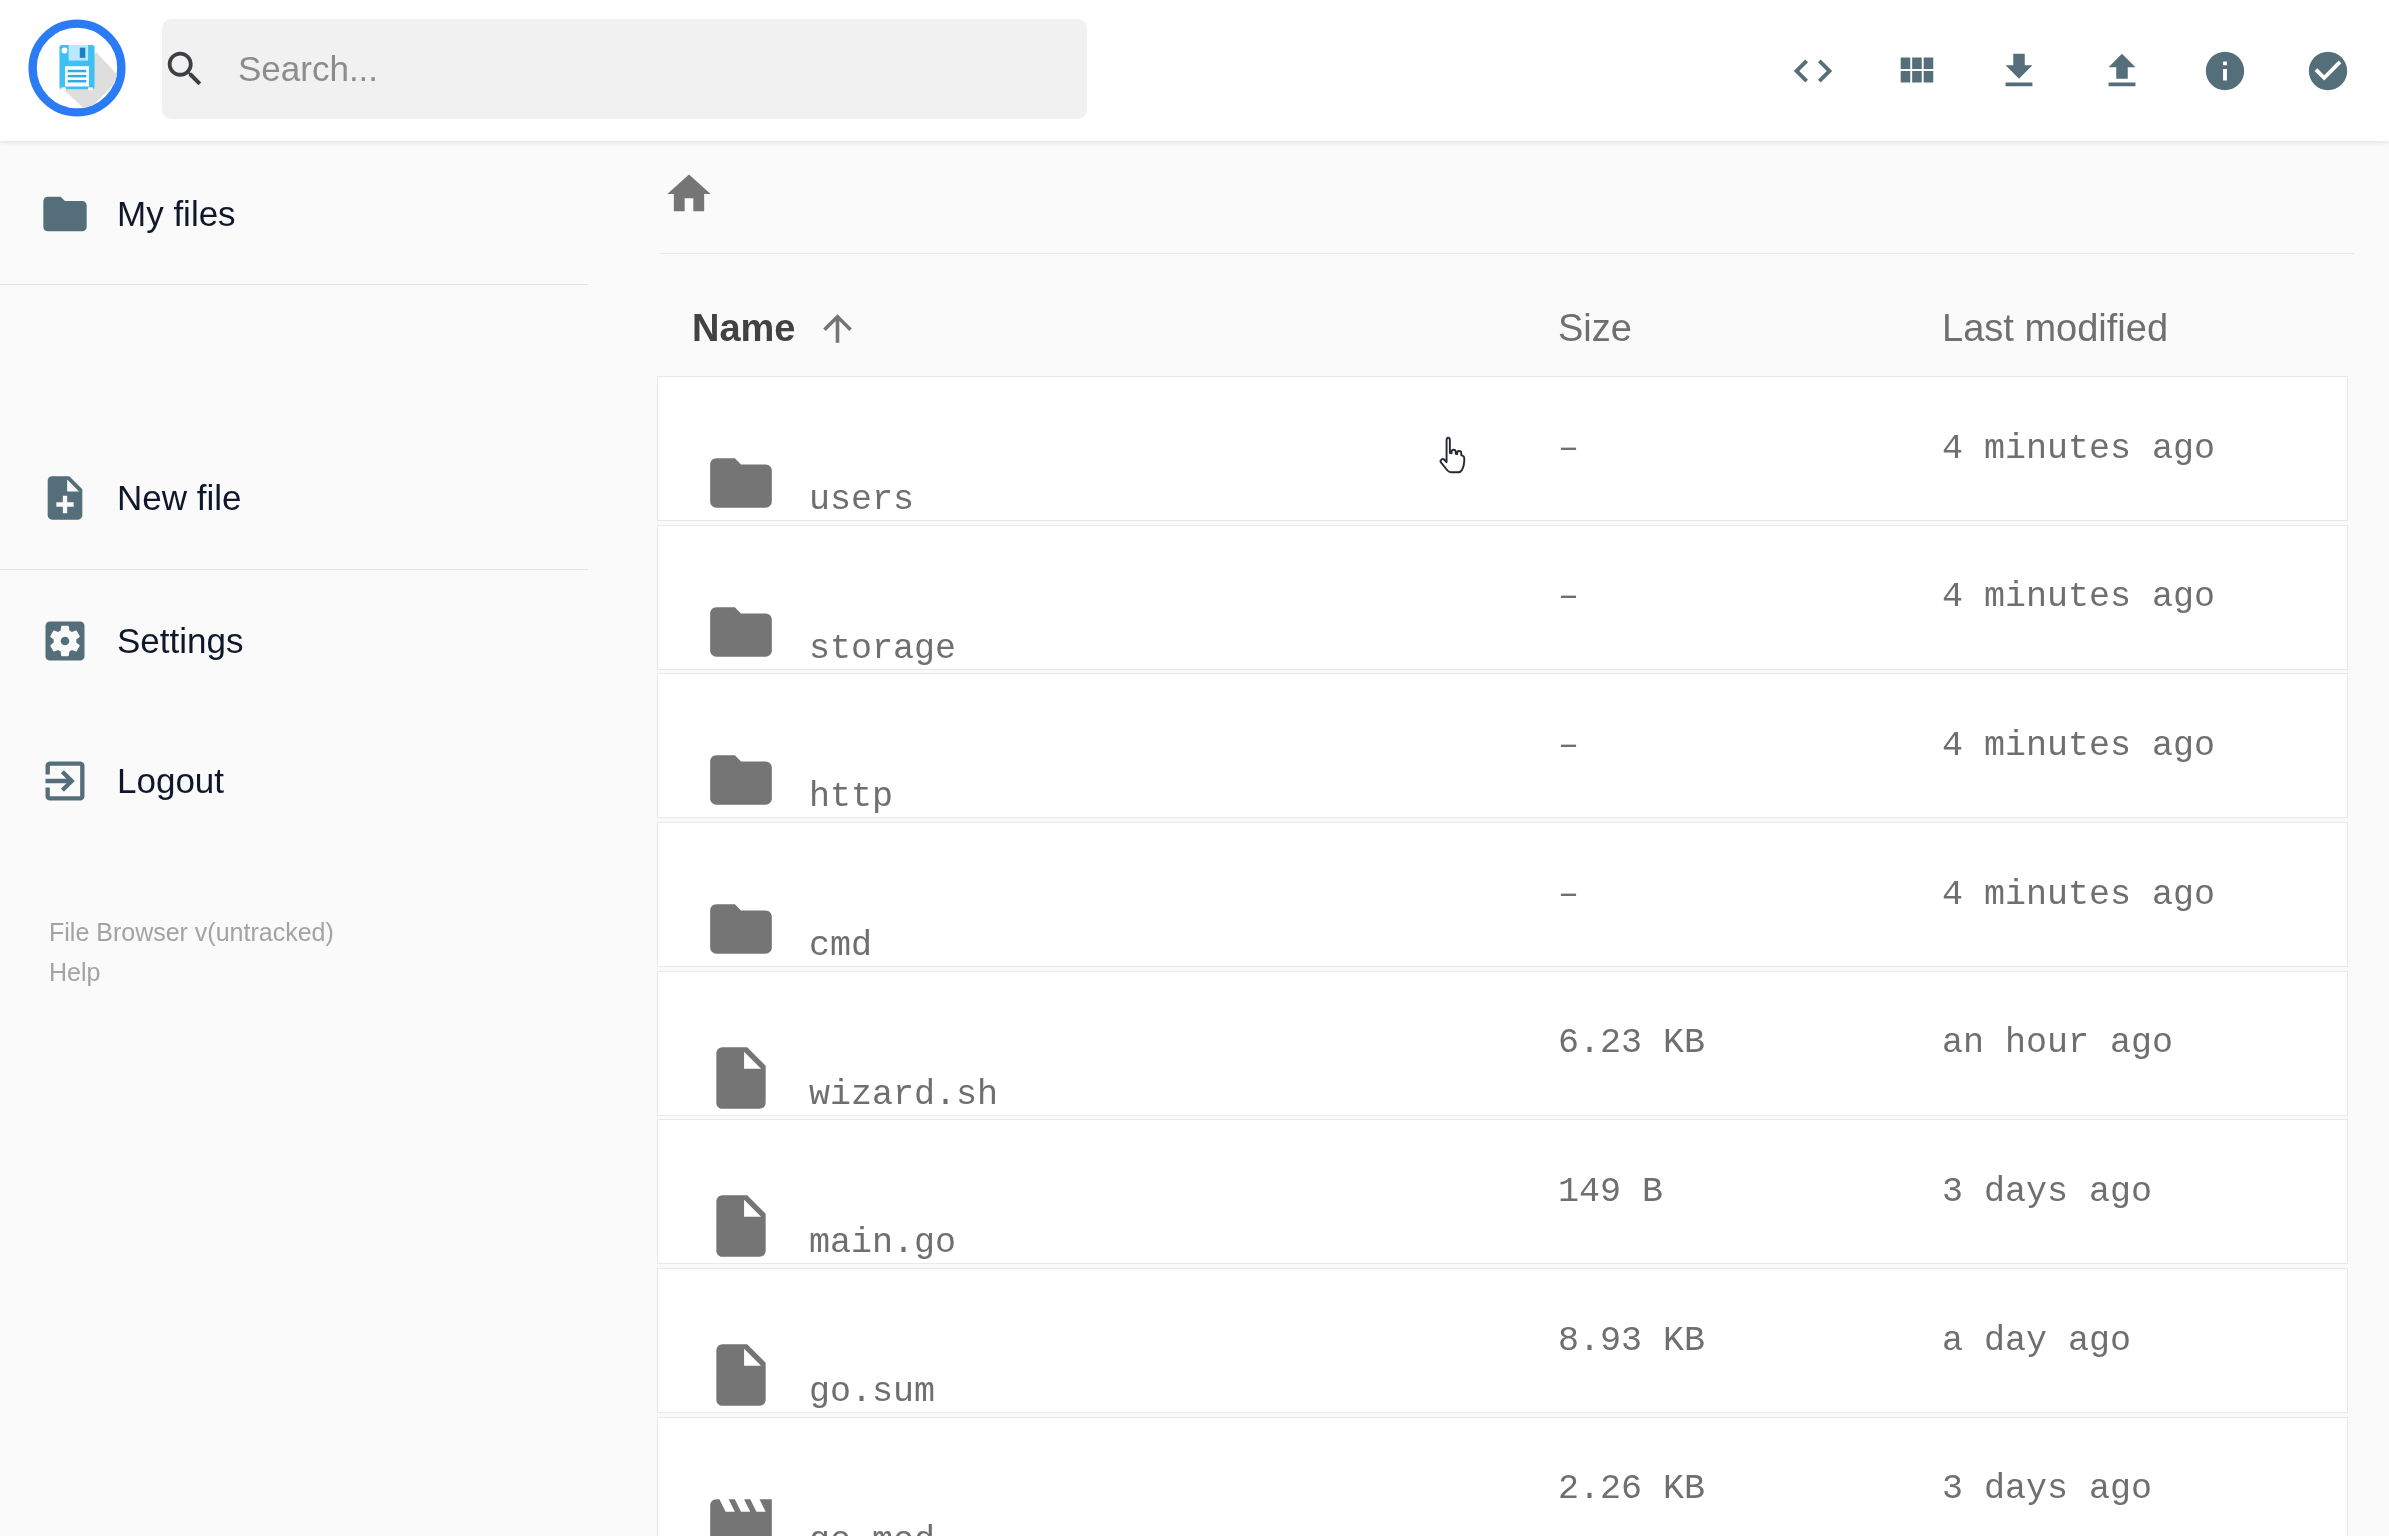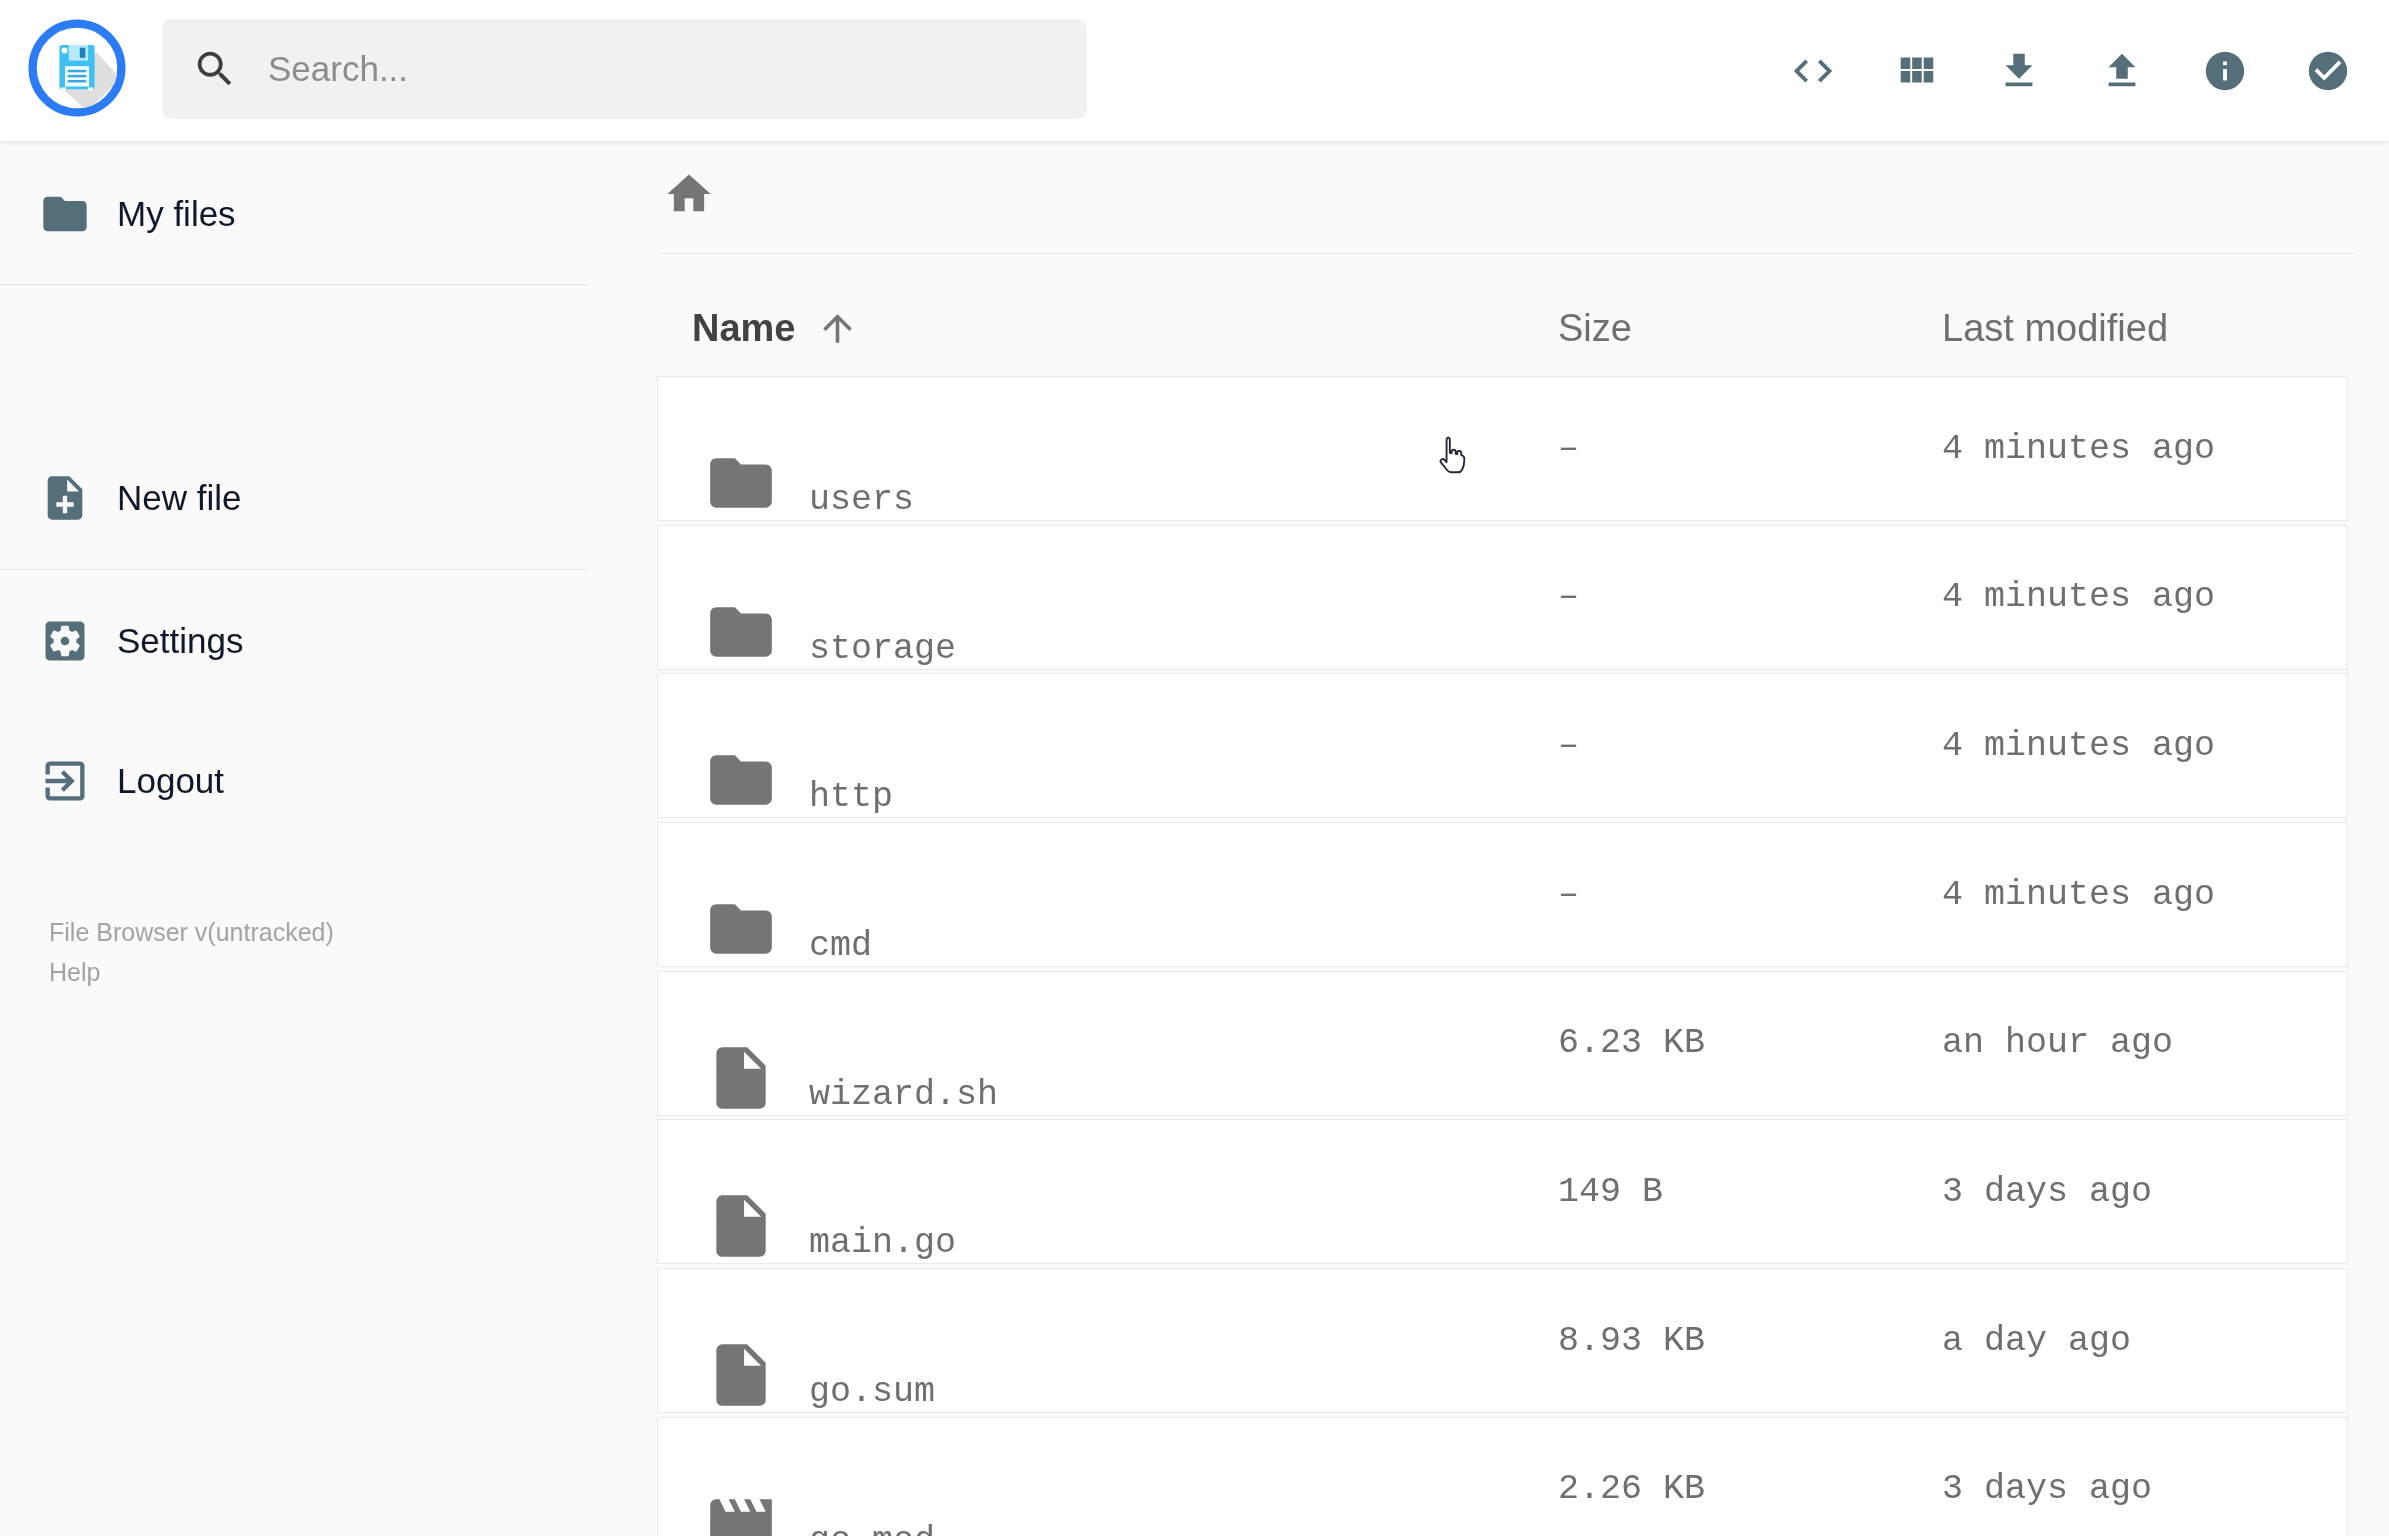--- a/index.html
+++ b/index.html
@@ -10,21 +10,21 @@
   }
   
   .header{
     position:absolute;left:0;top:0;width:100%;height:141px;background:#ffffff;
     box-shadow:0 1.9px 5.6px rgba(0,0,0,.10);z-index:5;
   }
   .logo{position:absolute;left:28px;top:19.4px;width:98px;height:98px;cursor:pointer;}
   .search{
     position:absolute;left:162px;top:19.4px;width:925px;height:100px;
     background:#f1f1f1;border-radius:9.3px;display:flex;align-items:center;
-    padding-left:30px;box-sizing:border-box;
+    box-sizing:border-box;
   }
   .search svg{flex:0 0 auto;}
   .search input{
     border:none;outline:none;background:transparent;margin-left:28px;
     font-size:35px;color:#444;width:759px;font-family:"Liberation Sans",sans-serif;
   }
   .search input::placeholder{color:#8c8c8c;opacity:1;}
   .header-actions{
     position:absolute;top:0;right:38px;height:141px;display:flex;align-items:center;gap:57px;
   }

